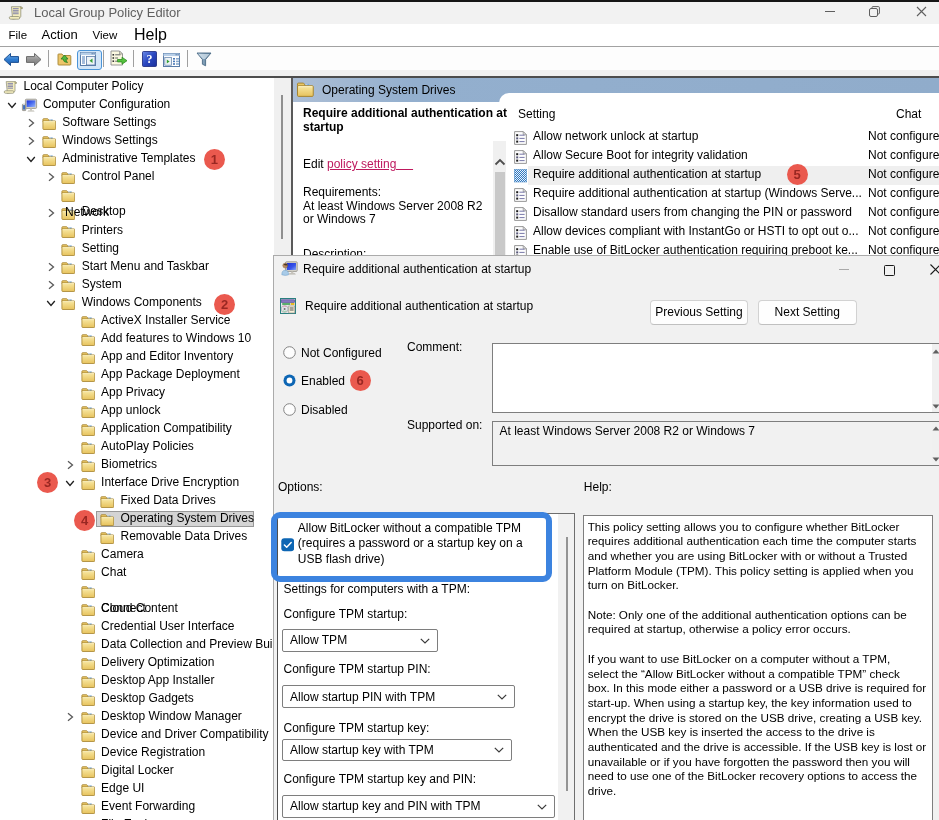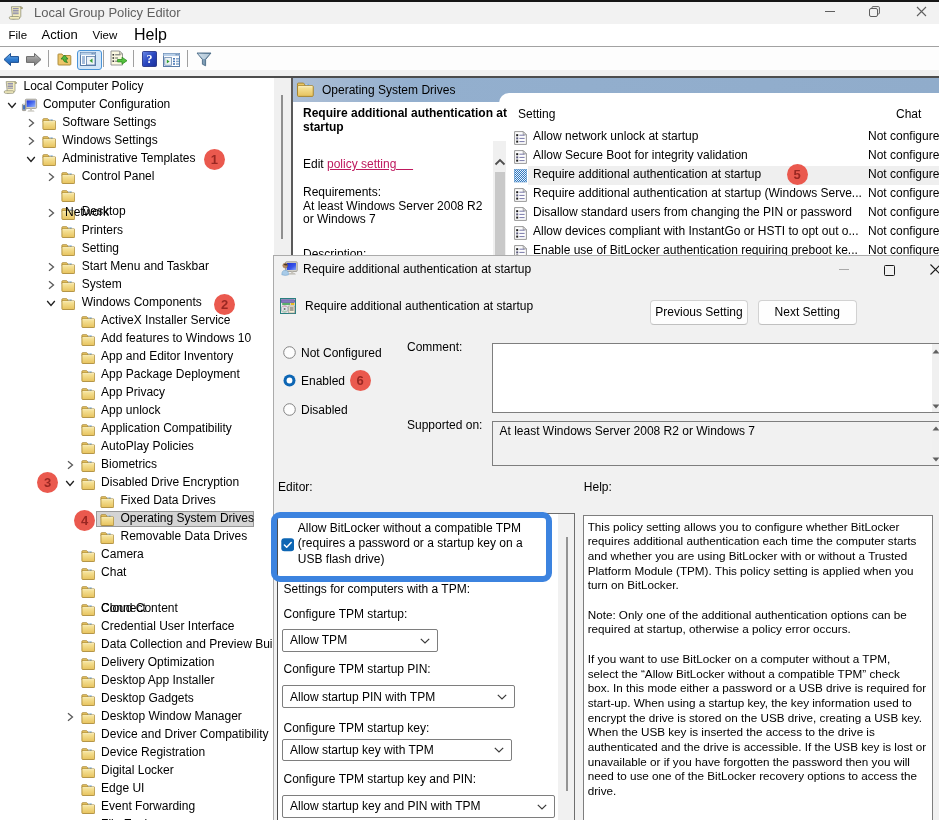--- a/index.html
+++ b/index.html
@@ -564,21 +564,21 @@
             <stop offset="0" stop-color="#f8e8a4"></stop>
             <stop offset="1" stop-color="#e7c25c"></stop>
           </linearGradient>
         </defs>
         <path d="M0.9 3.6 L0.9 2.4 Q0.9 1.7 1.7 1.7 L5.4 1.7 Q6.0 1.7 6.3 2.2 L7.0 3.4 L7.0 4.4 L0.9 4.4 Z" fill="#e9c765" stroke="#a5832f" stroke-width="0.8"></path>
         <path d="M7.0 3.3 L7.3 2.6 L10.6 2.6 L10.6 3.6 Z" fill="#f3f8fd" stroke="#9ab4cc" stroke-width="0.5"></path>
         <rect x="8.9" y="2.75" width="1.5" height="0.8" fill="#4f9be8"></rect>
         <path d="M0.9 3.9 L13.1 3.9 Q13.7 3.9 13.7 4.6 L13.7 11.7 Q13.7 12.5 12.9 12.5 L1.7 12.5 Q0.9 12.5 0.9 11.7 Z" fill="url(#fg)" stroke="#a5832f" stroke-width="0.8"></path>
         <path d="M1.6 4.6 L13 4.6" stroke="#fcf0c0" stroke-width="0.9"></path>
       </svg>
-<div class="t" style="left:101.1px;top:473.5px">Disabled Drive Encryption</div>
+<div class="t" style="left:101.1px;top:473.5px">Interface Drive Encryption</div>
 <svg class="abs" style="left:100.0px;top:494.5px" width="14" height="13" viewBox="0 0 14 13">
         <defs>
           <linearGradient id="fg" x1="0" y1="0" x2="0" y2="1">
             <stop offset="0" stop-color="#f8e8a4"></stop>
             <stop offset="1" stop-color="#e7c25c"></stop>
           </linearGradient>
         </defs>
         <path d="M0.9 3.6 L0.9 2.4 Q0.9 1.7 1.7 1.7 L5.4 1.7 Q6.0 1.7 6.3 2.2 L7.0 3.4 L7.0 4.4 L0.9 4.4 Z" fill="#e9c765" stroke="#a5832f" stroke-width="0.8"></path>
         <path d="M7.0 3.3 L7.3 2.6 L10.6 2.6 L10.6 3.6 Z" fill="#f3f8fd" stroke="#9ab4cc" stroke-width="0.5"></path>
         <rect x="8.9" y="2.75" width="1.5" height="0.8" fill="#4f9be8"></rect>
@@ -907,21 +907,21 @@
 <div class="t" style="left:407px;top:417.4px">Supported on:</div>
 <div class="abs" style="left:492px;top:420.6px;width:455px;height:45px;background:#f1f1f1;border:1px solid #7e7e7e;box-sizing:border-box"></div>
 <div class="t" style="left:499.5px;top:423px">At least Windows Server 2008 R2 or Windows 7</div>
 <div class="abs" style="left:931.5px;top:421.6px;width:7.5px;height:43px;background:#f0f0f0"></div>
 <svg class="abs" style="left:931.5px;top:425.5px" width="8" height="5" viewBox="0 0 8 5">
     <path d="M4 0.5 L7.5 4.5 L0.5 4.5 Z" fill="#606060"></path>
   </svg>
 <svg class="abs" style="left:931.5px;top:456.5px" width="8" height="5" viewBox="0 0 8 5">
     <path d="M4 4.5 L7.5 0.5 L0.5 0.5 Z" fill="#606060"></path>
   </svg>
-<div class="t" style="left:278px;top:479px">Editor:</div>
+<div class="t" style="left:278px;top:479px">Options:</div>
 <div class="t" style="left:583.8px;top:479px">Help:</div>
 <div class="abs" style="left:277px;top:513px;width:298px;height:307px;background:#fff;border:1px solid #6e6e6e;border-left:1.5px solid #4e4e4e;border-bottom:none;box-sizing:border-box"></div>
 <div class="abs" style="left:558px;top:514px;width:16px;height:306px;background:#f1f1f1"></div>
 <div class="abs" style="left:565.5px;top:536.5px;width:2.5px;height:254px;background:#949494"></div>
 <div class="abs" style="left:582.6px;top:515.3px;width:350px;height:304.7px;background:#fff;border:1px solid #7e7e7e;border-bottom:none;box-sizing:border-box"></div>
 <div class="t" style="left:587.7px;top:519.5px;line-height:14.7px;font-size:11.7px">This policy setting allows you to configure whether BitLocker<br>requires additional authentication each time the computer starts<br>and whether you are using BitLocker with or without a Trusted<br>Platform Module (TPM). This policy setting is applied when you<br>turn on BitLocker.<br><br>Note: Only one of the additional authentication options can be<br>required at startup, otherwise a policy error occurs.<br><br>If you want to use BitLocker on a computer without a TPM,<br>select the “Allow BitLocker without a compatible TPM” check<br>box. In this mode either a password or a USB drive is required for<br>start-up. When using a startup key, the key information used to<br>encrypt the drive is stored on the USB drive, creating a USB key.<br>When the USB key is inserted the access to the drive is<br>authenticated and the drive is accessible. If the USB key is lost or<br>unavailable or if you have forgotten the password then you will<br>need to use one of the BitLocker recovery options to access the<br>drive.</div>
 <div class="abs" style="left:270.6px;top:512.3px;width:281px;height:70.2px;border:6px solid #3c83df;border-radius:9px;box-sizing:border-box"></div>
 <svg class="abs" style="left:280.8px;top:538px" width="13.5" height="13.5" viewBox="0 0 13.5 13.5">
     <rect x="0.3" y="0.3" width="12.9" height="12.9" rx="3" fill="#0d66b4"></rect>
     <path d="M3.4 7 L5.7 9.3 L10.2 4.6" fill="none" stroke="#fff" stroke-width="1.5" stroke-linecap="round" stroke-linejoin="round"></path>

